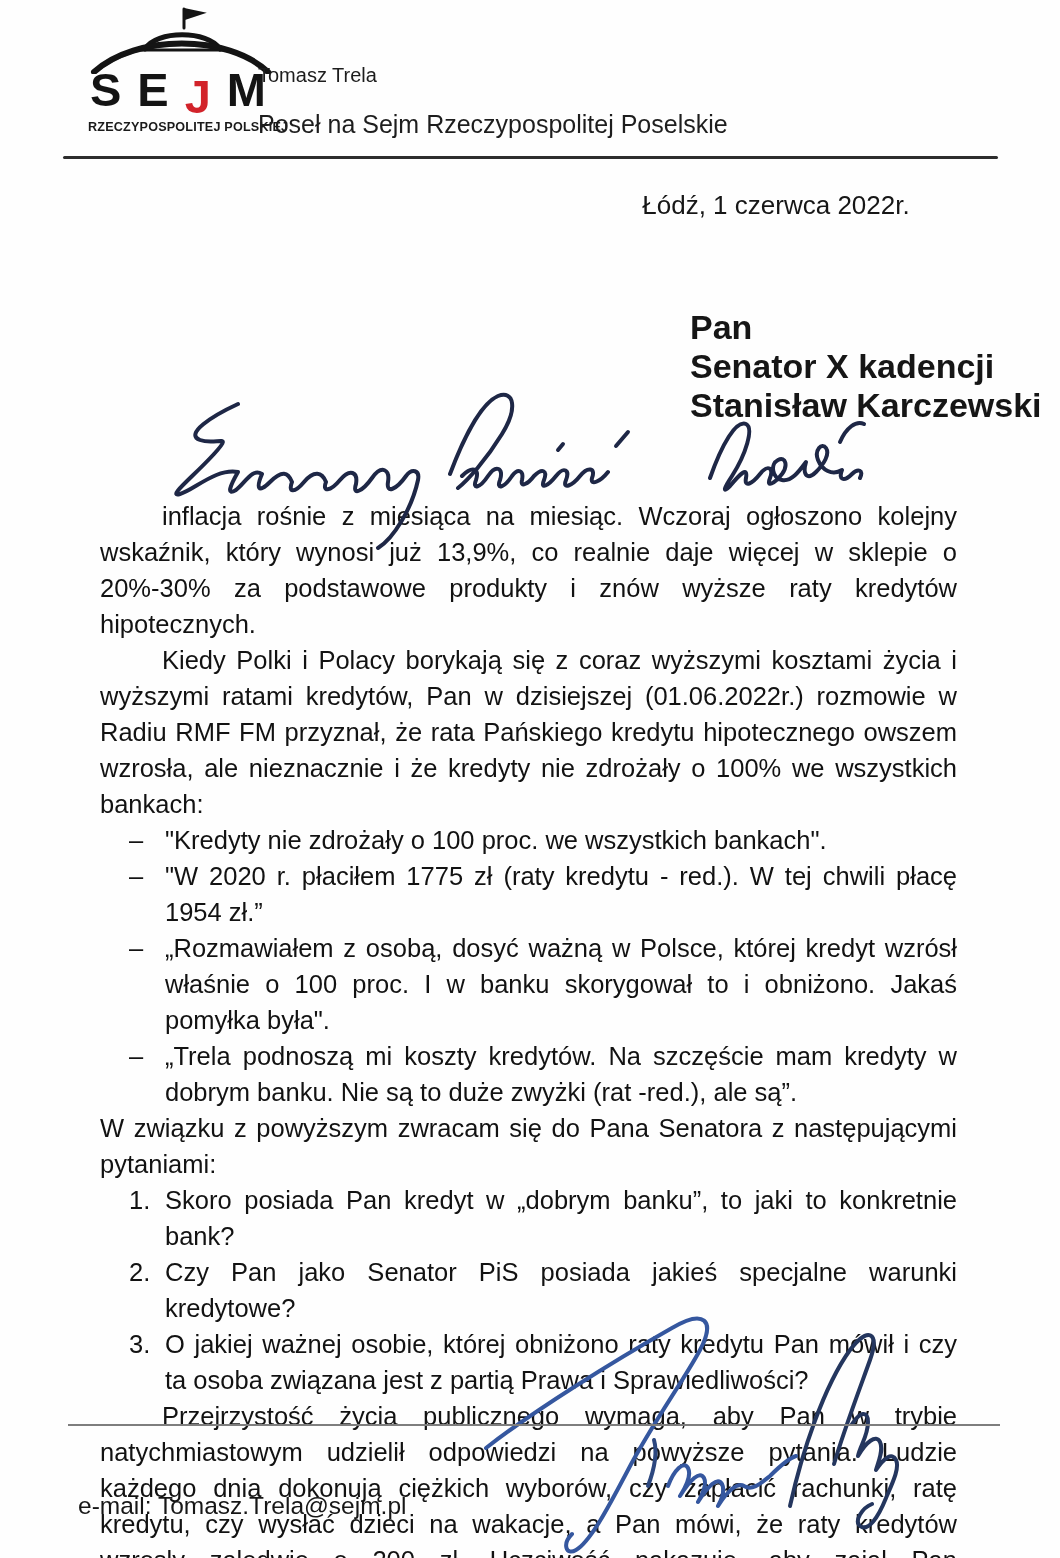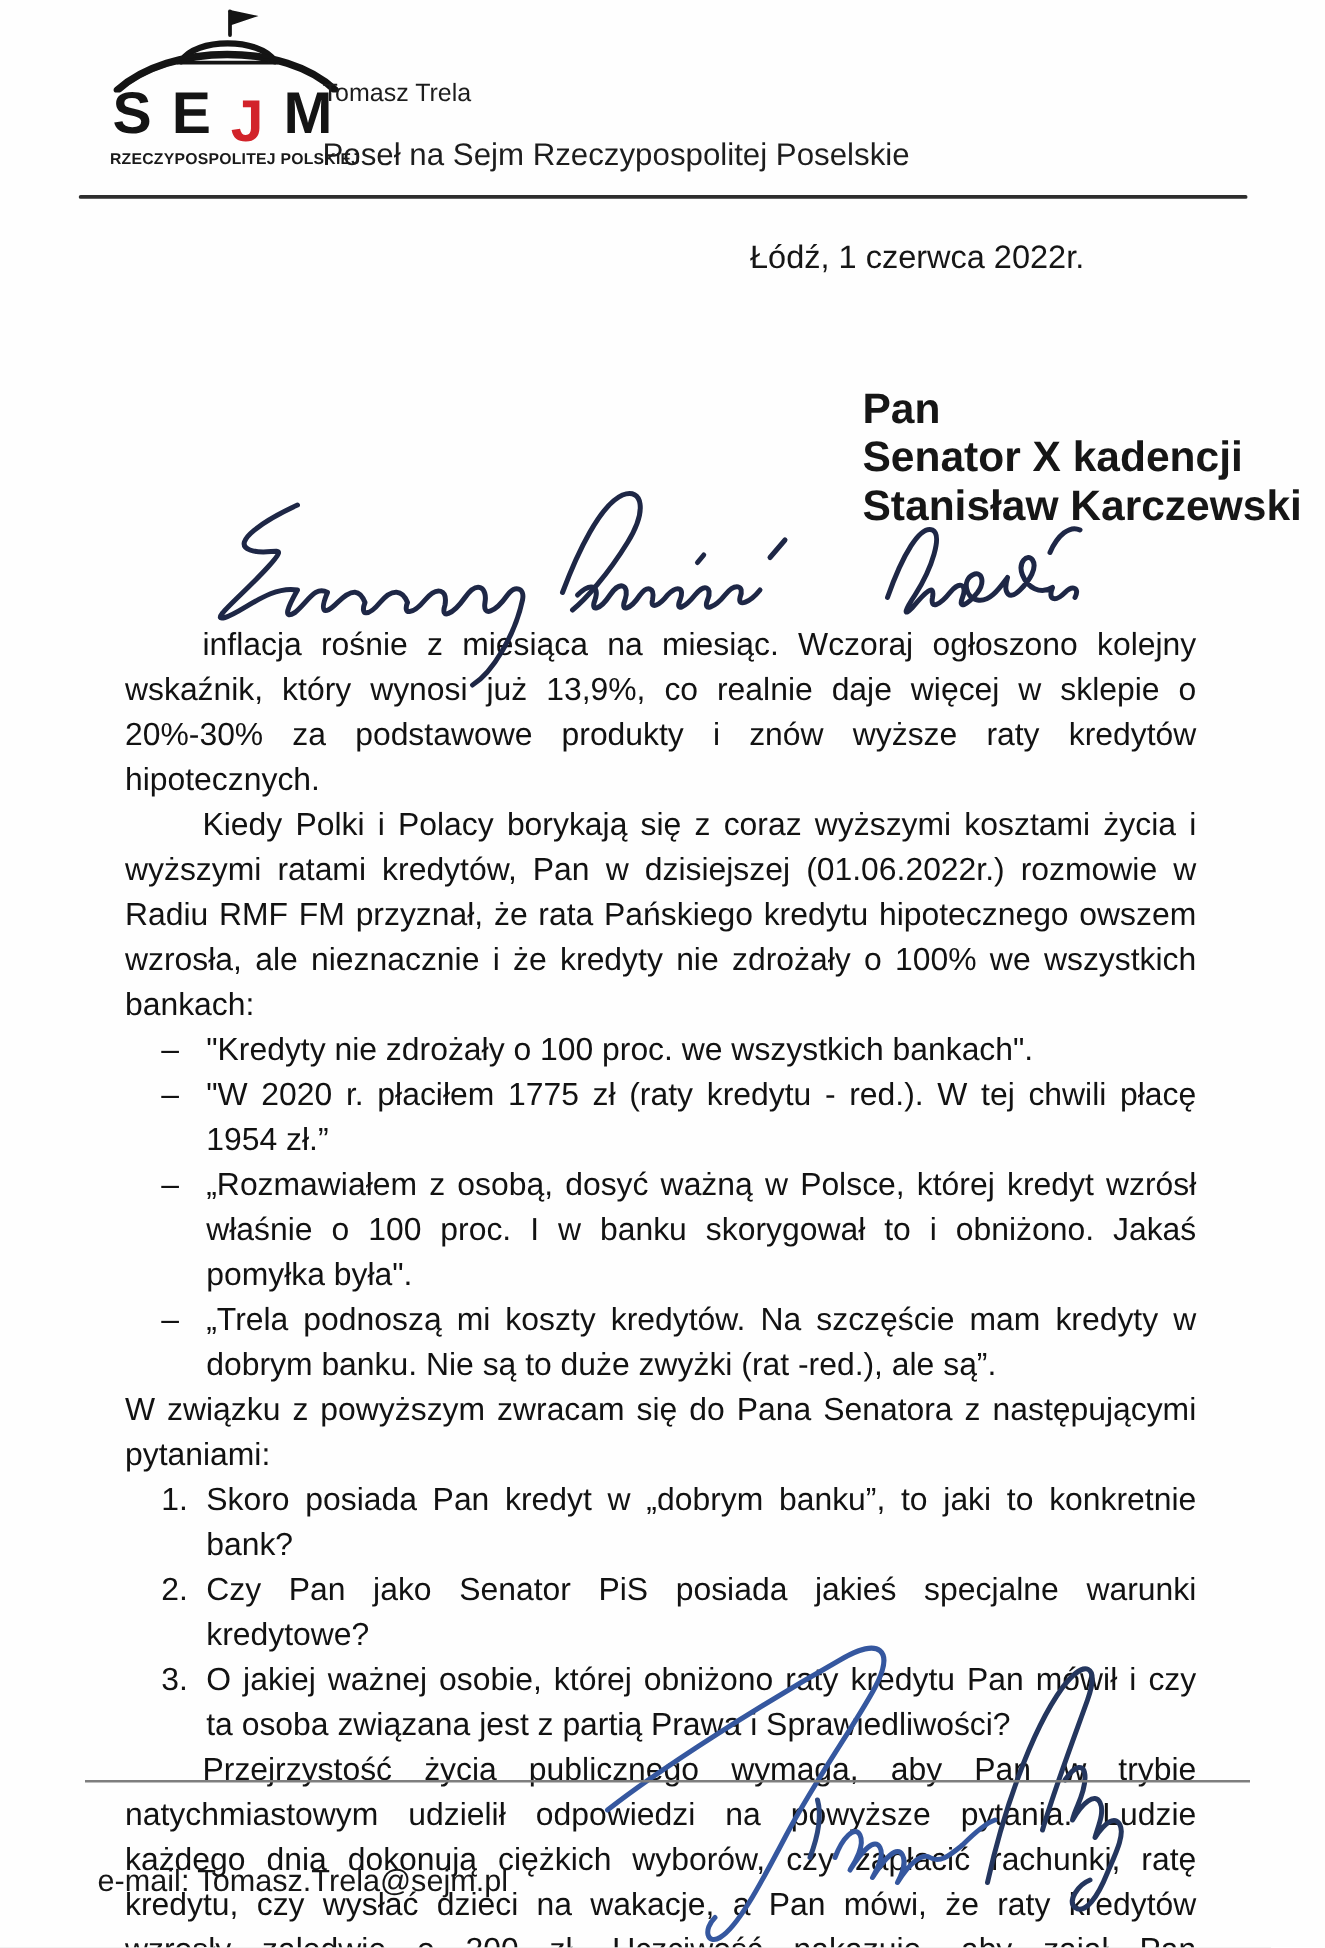--- a/index.html
+++ b/index.html
@@ -21,21 +21,21 @@
   }
   .logo-letters .j{color:#d2232a;transform:translateY(7px);}
   .logo-subtitle{
     position:absolute;left:0;top:116px;width:185px;
     font-size:12.6px;font-weight:bold;letter-spacing:.2px;color:#1a1a1a;white-space:nowrap;
   }
   .hdr-name{position:absolute;left:258px;top:64px;font-size:20px;color:#1d1d1d;}
   .hdr-role{position:absolute;left:258px;top:110px;font-size:25px;color:#1d1d1d;}
   .hdr-rule{position:absolute;left:63px;top:156px;width:935px;height:3px;background:#2d2d2d;border-radius:2px;}
   
-  .dateline{position:absolute;left:600px;top:190px;width:352px;text-align:left;font-size:26px;}
+  .dateline{position:absolute;left:600px;top:190px;width:352px;text-align:center;font-size:26px;}
   .recipient{position:absolute;left:690px;top:308px;font-size:34px;font-weight:bold;line-height:39px;}
   
   .body{
     position:absolute;left:100px;top:498px;width:857px;
     font-size:25.5px;line-height:36px;text-align:justify;color:#121212;
   }
   .body p{margin:0;}
   .indent{text-indent:62px;}
   .row{display:flex;}
   .row .marker{flex:none;width:36px;padding-left:29px;box-sizing:content-box;text-align:left;}

